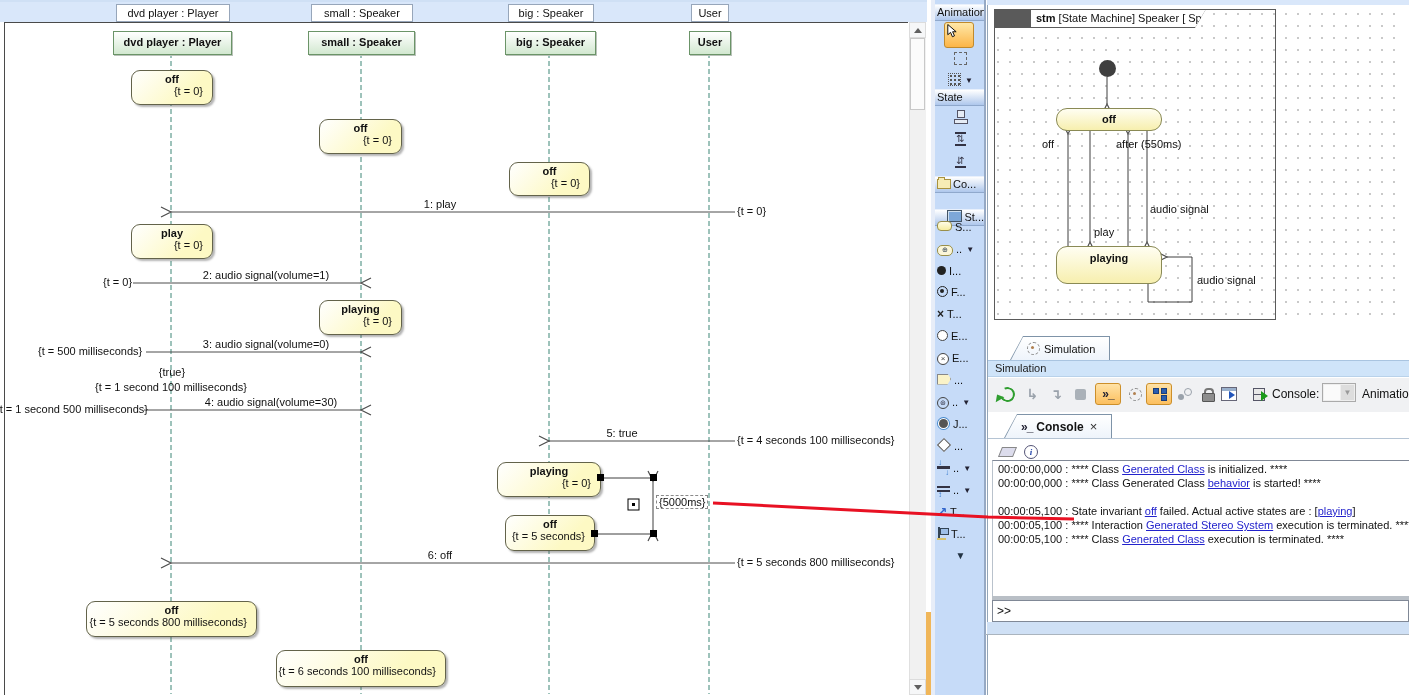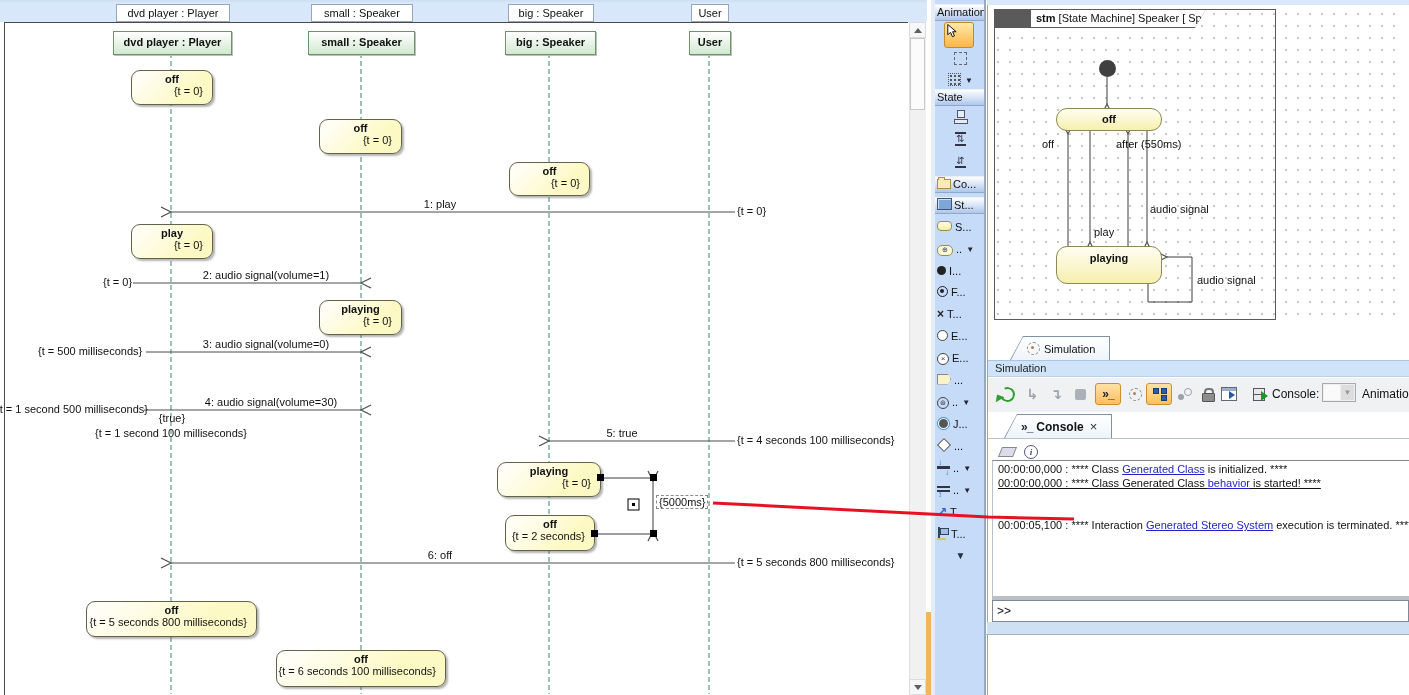--- a/index.html
+++ b/index.html
@@ -15,21 +15,21 @@
   .ll-head{position:absolute;height:22px;background:linear-gradient(#ffffff,#d2e8d0);
            border:1px solid #6b9468;box-shadow:1px 1px 0 #b9c2b9;text-align:center;
            font-weight:bold;line-height:21px;white-space:nowrap;z-index:3;}
   .state-box{position:absolute;background:linear-gradient(135deg,#ffffff 0%,#fdf9c4 70%);
              border:1px solid #63634a;border-radius:9px;box-shadow:2px 2px 2px rgba(90,90,90,.45);
              z-index:3;box-sizing:border-box;padding-top:2px;}
   .state-box .nm{text-align:center;font-weight:bold;}
   .state-box .cn{text-align:right;padding-right:9px;}
   .msg-label{position:absolute;white-space:nowrap;z-index:3;transform:translateX(-50%);}
   .time-label{position:absolute;white-space:nowrap;z-index:3;}
-  .anno{position:absolute;white-space:nowrap;z-index:3;transform:translateX(-50%);margin-top:46px;}
+  .anno{position:absolute;white-space:nowrap;z-index:3;transform:translateX(-50%);}
   #dur-label{border:1px dashed #8a8a8a;padding:0 2px;background:rgba(255,255,255,.7);z-index:4;}
   
   #vscroll{left:909px;top:22px;width:17px;height:673px;background:#f1f1f1;border-left:1px solid #e0e0e0;box-sizing:border-box;}
   .sc-btn{position:absolute;left:909px;width:17px;height:16px;background:#f6f7f8;border:1px solid #dcdcdc;box-sizing:border-box;}
   .tri-up{width:0;height:0;border-left:4px solid transparent;border-right:4px solid transparent;border-bottom:5px solid #606060;margin:5px auto;}
   .tri-dn{width:0;height:0;border-left:4px solid transparent;border-right:4px solid transparent;border-top:5px solid #606060;margin:5px auto;}
   #sc-thumb{left:910px;top:38px;width:15px;height:72px;background:#fbfbfb;border:1px solid #c8c8c8;box-sizing:border-box;}
   #strip-orange{left:926px;top:612px;width:5px;height:83px;background:#f0b659;}
   #strip-pale{left:931px;top:0;width:4px;height:695px;background:#e7edf8;}
   
@@ -153,21 +153,21 @@
       <div class="pal-item pal-center" style="top: 130px;">
         <span><span style="display:inline-block;border-top:2px solid #334;border-bottom:2px solid #334;padding:0 1px;color:#334;font-size:10px;line-height:10px;">⇅</span></span>
       </div>
       <div class="pal-item pal-center" style="top: 152px;">
         <span><span style="display:inline-block;border-bottom:2px solid #334;padding:0 1px;color:#334;font-size:10px;line-height:10px;">⇵</span></span>
       </div>
       <div class="pal-header" style="top: 176px;">
         <span><span style="display:inline-block;width:12px;height:8px;background:#f7ecb5;border:1px solid #a9923f;position:relative;margin-top:2px;"><span style="position:absolute;top:-3px;left:0;width:5px;height:2px;background:#f7ecb5;border:1px solid #a9923f;border-bottom:none;"></span></span></span>
         <span>Co...</span>
       </div>
-      <div class="pal-header" style="top: 197px;">
+      <div class="pal-header" style="top: 209px; justify-content: flex-end;">
         <span><span style="display:inline-block;width:13px;height:10px;background:#7da7d8;border:1px solid #456;box-shadow:inset 1px 1px 0 #cfe0f0;"></span></span>
         <span>St...</span>
       </div>
       <div class="pal-item" style="top: 218px;">
         <span><span style="display:inline-block;width:13px;height:8px;background:linear-gradient(#fffde8,#f6eda0);border:1px solid #998f4a;border-radius:4px;"></span></span>
         <span>S...</span>
       </div>
       <div class="pal-item" style="top: 240px;">
         <span><span style="display:inline-block;width:14px;height:9px;background:#fbf6d8;border:1px solid #998f4a;border-radius:5px;font-size:7px;line-height:8px;text-align:center;color:#345;">⊕</span></span>
         <span>..</span>
@@ -319,22 +319,24 @@
   <div class="abs" style="left:988px;top:438px;width:421px;height:1px;background:#b5c4d4;"></div>
   <div class="tbtn" style="left:996px;top:441px;position:absolute;">
       <span class="ic-eraser"></span>
     </div>
   <div class="tbtn" style="left:1020px;top:441px;position:absolute;">
       <span class="ic-info">i</span>
     </div>
 
   <div class="abs" id="console-box">
       <div class="con-line" style="top: 2px;"><span>00:00:00,000 : **** Class </span><span class="con-link">Generated Class</span><span> is initialized. ****</span></div>
-      <div class="con-line" style="top: 16px; text-decoration: underline;"><span>00:00:00,000 : **** Class Generated Class </span><span class="con-link">behavior</span><span> is started! ****</span></div>
+      <div class="con-line" style="top: 16px;"><span>00:00:00,000 : **** Class Generated Class </span><span class="con-link">behavior</span><span> is started! ****</span></div>
+      <div class="con-line" style="top: 44px;"><span>00:00:05,100 : State invariant </span><span class="con-link">off</span><span> failed. Actual active states are : [</span><span class="con-link">playing</span><span>]</span></div>
       <div class="con-line" style="top: 58px;"><span>00:00:05,100 : **** Interaction </span><span class="con-link">Generated Stereo System</span><span> execution is terminated. ****</span></div>
+      <div class="con-line" style="top: 72px;"><span>00:00:05,100 : **** Class </span><span class="con-link">Generated Class</span><span> execution is terminated. ****</span></div>
     </div>
   <div class="abs" id="con-splitter"></div>
   <div class="abs" id="con-input"><span>&gt;&gt;</span></div>
   <div class="abs" id="rp-bottomstrip"></div>
   <div class="abs" id="rp-bottomline"></div>
 
   <svg id="overlay-svg" width="1409" height="695" class="nosel" style="z-index:1;">
     <defs>
       <marker id="arr" viewBox="-2 -6 14 12" markerWidth="14" markerHeight="12" refX="0" refY="0" orient="auto" markerUnits="userSpaceOnUse">
         <path d="M10,-5 L0,0 L10,5" fill="none" stroke="#4d4d4d" stroke-width="1.2"></path>
@@ -399,21 +401,21 @@
       <div class="state-box" style="left: 319px; top: 300px; width: 83px; height: 35px; pointer-events: auto;">
         <div class="nm">playing</div>
         <div class="cn">{t = 0}</div>
       </div>
       <div class="state-box" style="left: 497px; top: 462px; width: 104px; height: 35px; pointer-events: auto;">
         <div class="nm">playing</div>
         <div class="cn">{t = 0}</div>
       </div>
       <div class="state-box" style="left: 505px; top: 515px; width: 90px; height: 36px; pointer-events: auto;">
         <div class="nm">off</div>
-        <div class="cn">{t = 2 seconds}</div>
+        <div class="cn">{t = 5 seconds}</div>
       </div>
       <div class="state-box" style="left: 86px; top: 601px; width: 171px; height: 36px; pointer-events: auto;">
         <div class="nm">off</div>
         <div class="cn">{t = 5 seconds 800 milliseconds}</div>
       </div>
       <div class="state-box" style="left: 276px; top: 650px; width: 170px; height: 37px; pointer-events: auto;">
         <div class="nm">off</div>
         <div class="cn">{t = 6 seconds 100 milliseconds}</div>
       </div>
       <div class="anno" style="left: 172px; top: 366px; pointer-events: auto;">{true}</div>

